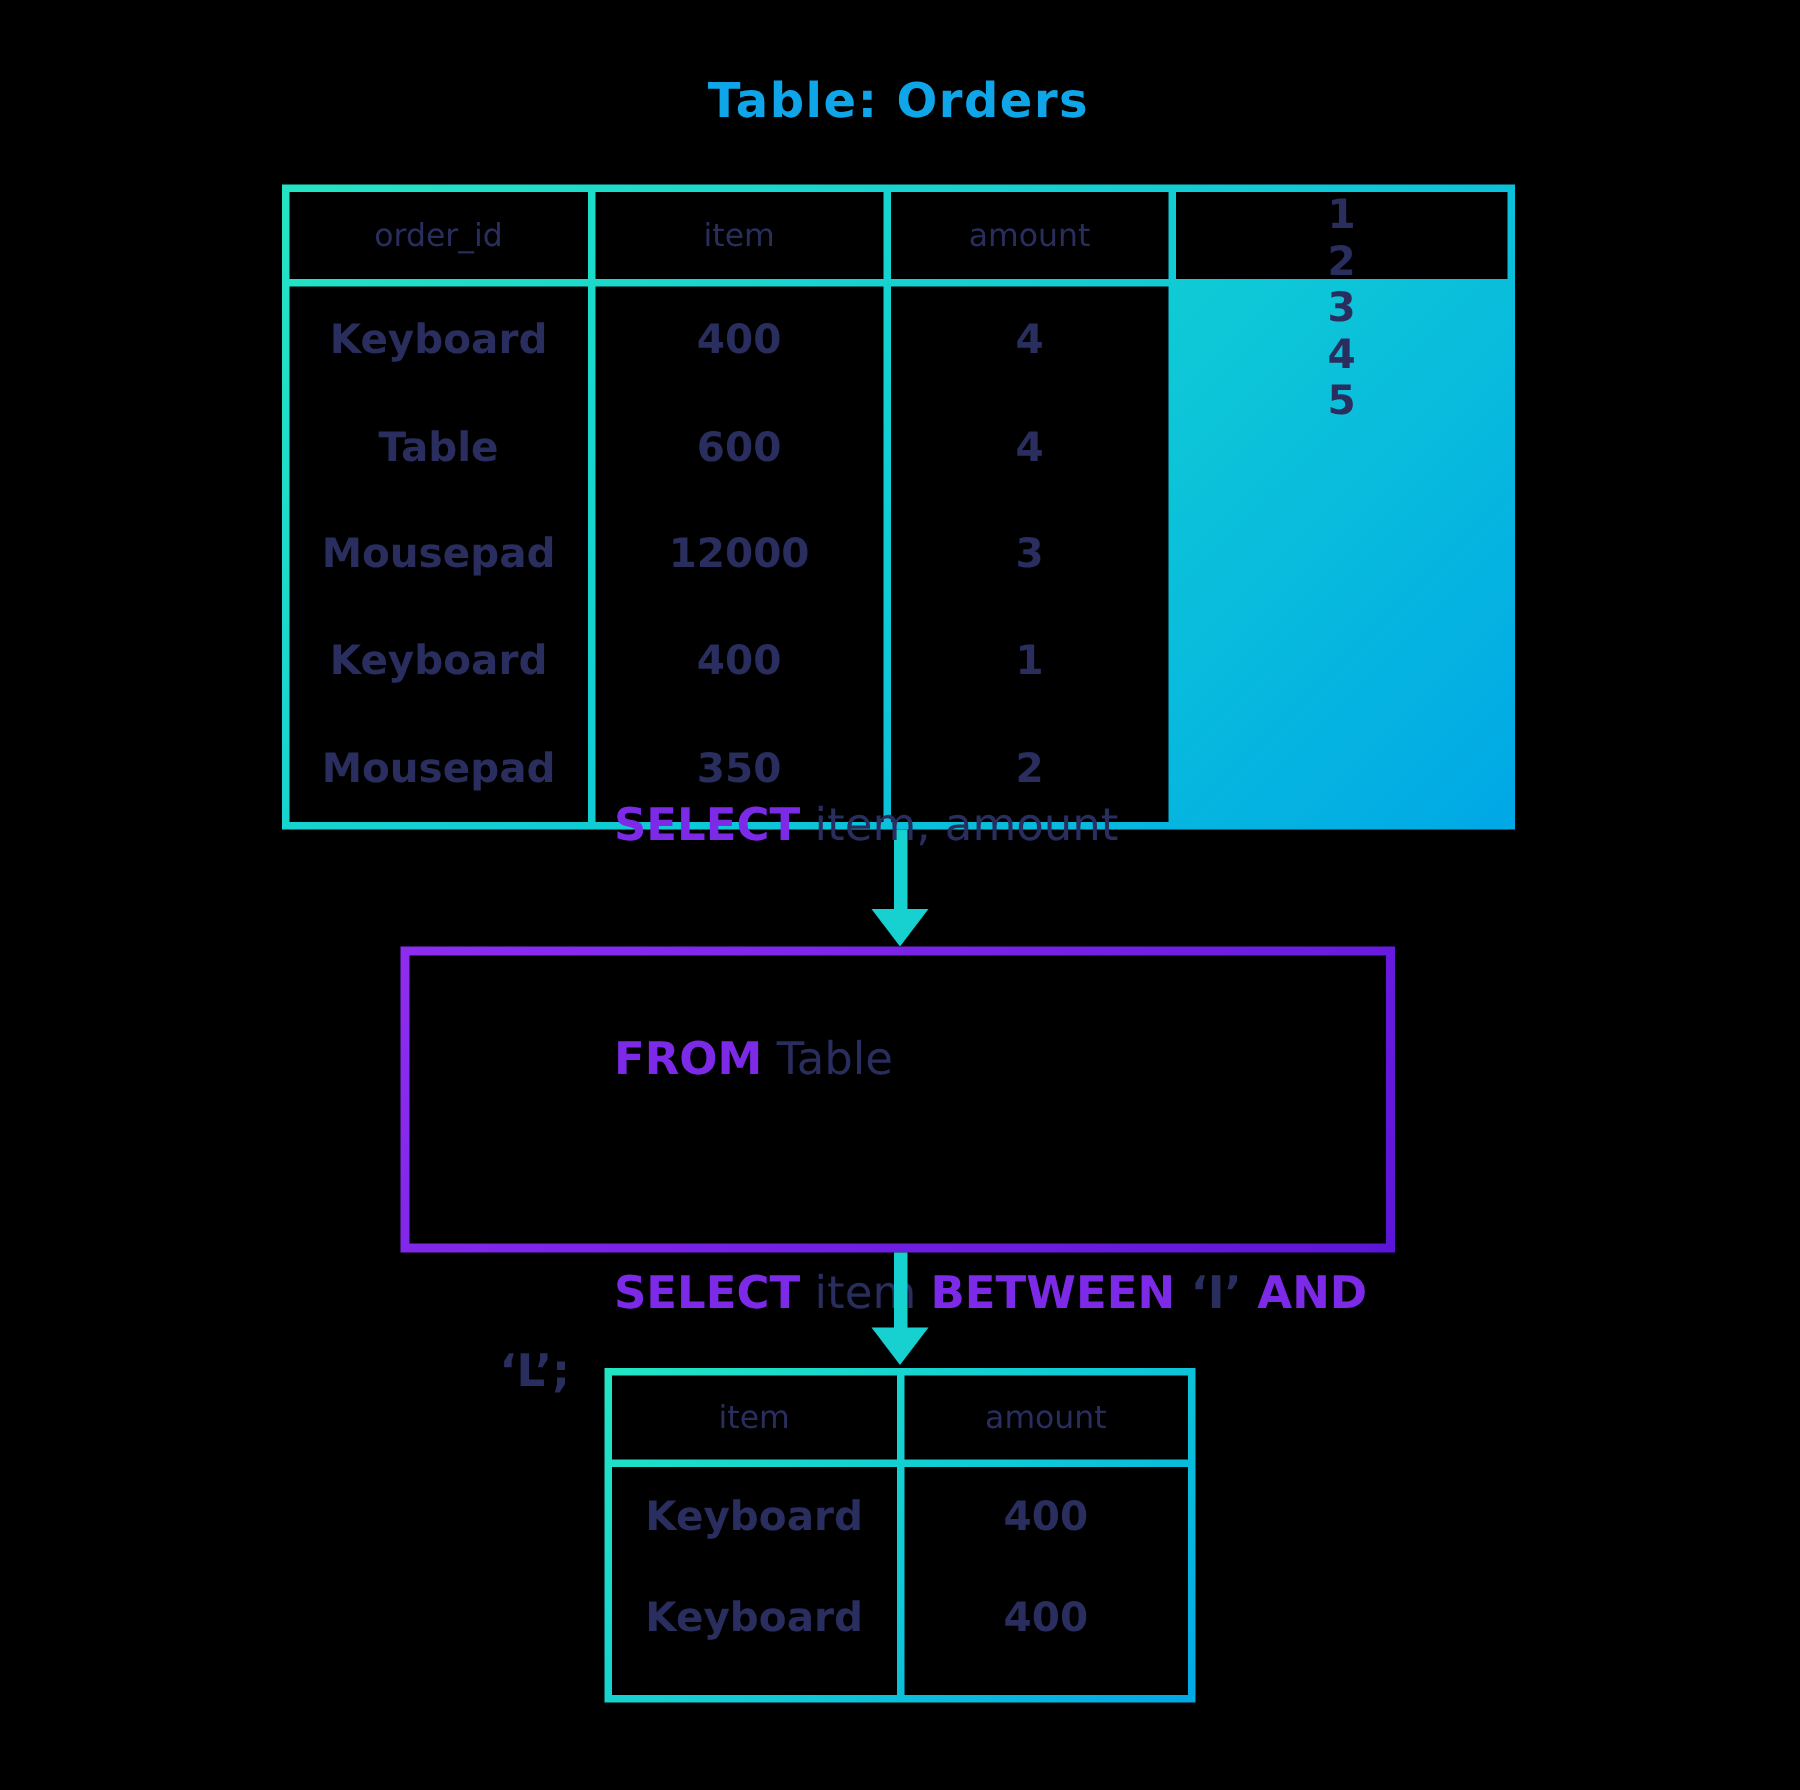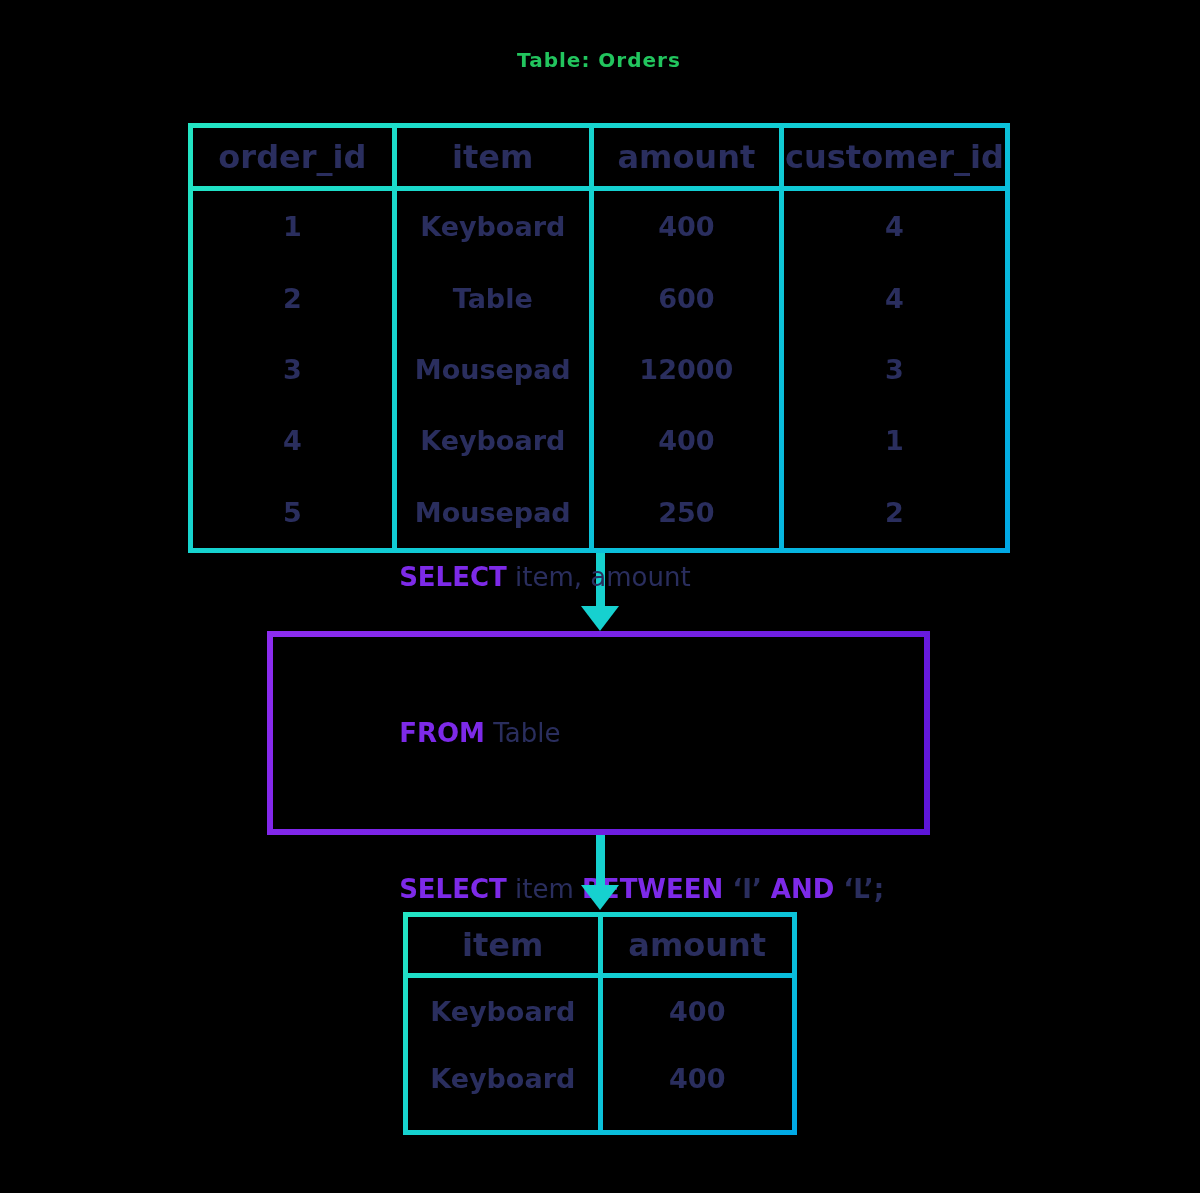--- a/index.html
+++ b/index.html
@@ -14,24 +14,24 @@
     background: #000000;
     font-family: "DejaVu Sans", "Liberation Sans", sans-serif;
     overflow: hidden;
   }
   .page-title {
     position: absolute;
     left: 188px;
     top: 48px;
     width: 822px;
     text-align: center;
-    font-size: 20px;
+    font-size: 32px;
     font-weight: bold;
     letter-spacing: 1px;
-    color: #22c55e;
+    color: #0ea5e9;
   }
   
   .gtable {
     position: absolute;
     display: grid;
     gap: 5px;
     padding: 5px;
     background: linear-gradient(135deg, #23e5c3 0%, #0fc9d6 55%, #00a8e6 100%);
     box-sizing: border-box;
   }
@@ -52,22 +52,22 @@
     grid-template-rows: 56px 1fr;
   }
   .cell {
     background: #000000;
     color: #2a2e5e;
   }
   .th {
     display: flex;
     align-items: center;
     justify-content: center;
-    font-size: 32px;
-    font-weight: bold;
+    font-size: 21px;
+    font-weight: normal;
   }
   .colvals {
     display: flex;
     flex-direction: column;
     justify-content: space-around;
     align-items: center;
     font-size: 27px;
     font-weight: 600;
   }
   .result-table .colvals {
@@ -104,61 +104,60 @@
     height: 100%;
     box-sizing: border-box;
     background: #000000;
     display: flex;
     flex-direction: column;
     justify-content: center;
     padding-left: 60px;
   }
   .sql-line {
     white-space: pre-wrap;
-    font-size: 26px;
+    font-size: 30px;
     line-height: 52px;
     color: #2a2e5e;
   }
   .kw  { color: #7d2ae8; font-weight: bold; }
   .id  { color: #2a2e5e; font-weight: normal; }
   .lit { color: #2a2e5e; font-weight: bold; }
 </style>
 </head>
 <body>
 
 <div class="canvas">
 
   <div class="page-title">Table: Orders</div>
 
   <div class="gtable orders-table">
     <div class="cell th">order_id</div>
     <div class="cell th">item</div>
     <div class="cell th">amount</div>
-    <div class="cell th">customer_id</div>
 
     <div class="cell colvals">
       <div class="val">1</div>
       <div class="val">2</div>
       <div class="val">3</div>
       <div class="val">4</div>
       <div class="val">5</div>
     </div>
     <div class="cell colvals">
       <div class="val">Keyboard</div>
       <div class="val">Table</div>
       <div class="val">Mousepad</div>
       <div class="val">Keyboard</div>
       <div class="val">Mousepad</div>
     </div>
     <div class="cell colvals">
       <div class="val">400</div>
       <div class="val">600</div>
       <div class="val">12000</div>
       <div class="val">400</div>
-      <div class="val">250</div>
+      <div class="val">350</div>
     </div>
     <div class="cell colvals">
       <div class="val">4</div>
       <div class="val">4</div>
       <div class="val">3</div>
       <div class="val">1</div>
       <div class="val">2</div>
     </div>
   </div>
 

